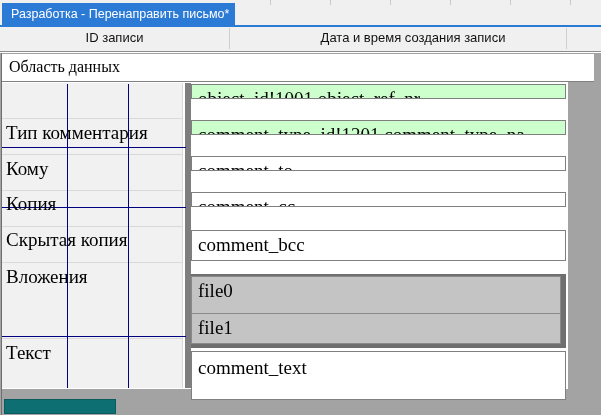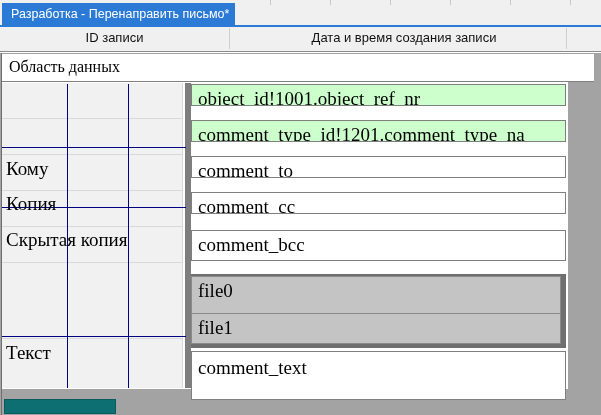--- a/index.html
+++ b/index.html
@@ -21,21 +21,21 @@
   .band{position:absolute;left:2px;top:54px;width:592px;height:28px;background:#ffffff;
         border-bottom:1px solid #808080;box-sizing:border-box;
         font-family:"Liberation Serif",serif;font-size:16px;line-height:26px;padding-left:7px;}
   .page{position:absolute;left:2px;top:82px;width:566px;height:307px;background:#ffffff;}
   .label-col{position:absolute;left:2px;top:83px;width:181px;height:305px;background:#f1f1f1;}
   .grid-h{position:absolute;left:2px;width:181px;height:1px;background:#d9d9d9;}
   .grid-v{position:absolute;left:182px;top:83px;width:1px;height:305px;background:#d9d9d9;}
   .dark-strip{position:absolute;left:185px;top:83px;width:6px;height:305px;background:#7e7e7e;}
   .navy{position:absolute;background:#000080;}
   .lbl{position:absolute;left:6px;font-family:"Liberation Serif",serif;font-size:19px;white-space:nowrap;}
-  .fld{position:absolute;left:191px;width:375px;height:22px;border:1px solid #7f7f7f;box-sizing:border-box;
+  .fld{position:absolute;left:191px;width:375px;height:15px;border:1px solid #7f7f7f;box-sizing:border-box;
        font-family:"Liberation Serif",serif;font-size:19px;line-height:27px;padding-left:6px;
        white-space:nowrap;overflow:hidden;background:#ffffff;}
   .fld.green{background:#ccffcc;}
   .fld.file{background:#c4c4c4;width:370px;border-color:#8a8a8a;}
   .shadow{position:absolute;background:#6f6f6f;}
   .min-caption{position:absolute;left:4px;top:399px;width:112px;height:15px;
                background:#0e6f72;border:1px solid #0a5b5e;box-sizing:border-box;}
 </style>
 </head>
 <body>
@@ -45,21 +45,21 @@
   <div class="tab">Разработка - Перенаправить письмо*</div>
   <div class="tab-underline"></div>
   <span class="ruler-tick" style="left:270px"></span>
   <span class="ruler-tick" style="left:330px"></span>
   <span class="ruler-tick" style="left:390px"></span>
   <span class="ruler-tick" style="left:450px"></span>
   <span class="ruler-tick" style="left:510px"></span>
   <span class="ruler-tick" style="left:570px"></span>
 
   <div class="hdr-cell" style="left:0;width:229px">ID записи</div>
-  <div class="hdr-cell" style="left:220px;width:368px">Дата и время создания записи</div>
+  <div class="hdr-cell" style="left:229px;width:368px">Дата и время создания записи</div>
   <div class="hdr-sep" style="left:229px"></div>
   <div class="hdr-sep" style="left:566px"></div>
   <div class="groove-dark"></div>
   <div class="groove-light"></div>
 
   <div class="workspace"></div>
   <div class="left-edge"></div>
 
   <div class="band">Область данных</div>
 
@@ -74,23 +74,25 @@
   <div class="grid-h" style="top:338px"></div>
   <div class="grid-v"></div>
   <div class="dark-strip"></div>
 
   <div class="navy" style="left:67px;top:84px;width:1px;height:304px"></div>
   <div class="navy" style="left:128px;top:84px;width:1px;height:304px"></div>
   <div class="navy" style="left:2px;top:147px;width:184px;height:1px"></div>
   <div class="navy" style="left:2px;top:207px;width:184px;height:1px"></div>
   <div class="navy" style="left:2px;top:336px;width:184px;height:1px"></div>
 
+  <div class="lbl" style="top:122px">Тип комментария</div>
   <div class="lbl" style="top:158px">Кому</div>
   <div class="lbl" style="top:193px">Копия</div>
   <div class="lbl" style="top:229px">Скрытая копия</div>
+  <div class="lbl" style="top:266px">Вложения</div>
   <div class="lbl" style="top:342px">Текст</div>
 
   <div class="fld green" style="top:84px">object_id!1001.object_ref_nr</div>
   <div class="fld green" style="top:120px">comment_type_id!1201.comment_type_na</div>
   <div class="fld" style="top:156px">comment_to</div>
   <div class="fld" style="top:192px">comment_cc</div>
   <div class="fld" style="top:230px;height:31px">comment_bcc</div>
 
   <div class="shadow" style="left:191px;top:274px;width:375px;height:2px"></div>
   <div class="shadow" style="left:561px;top:274px;width:5px;height:74px"></div>

